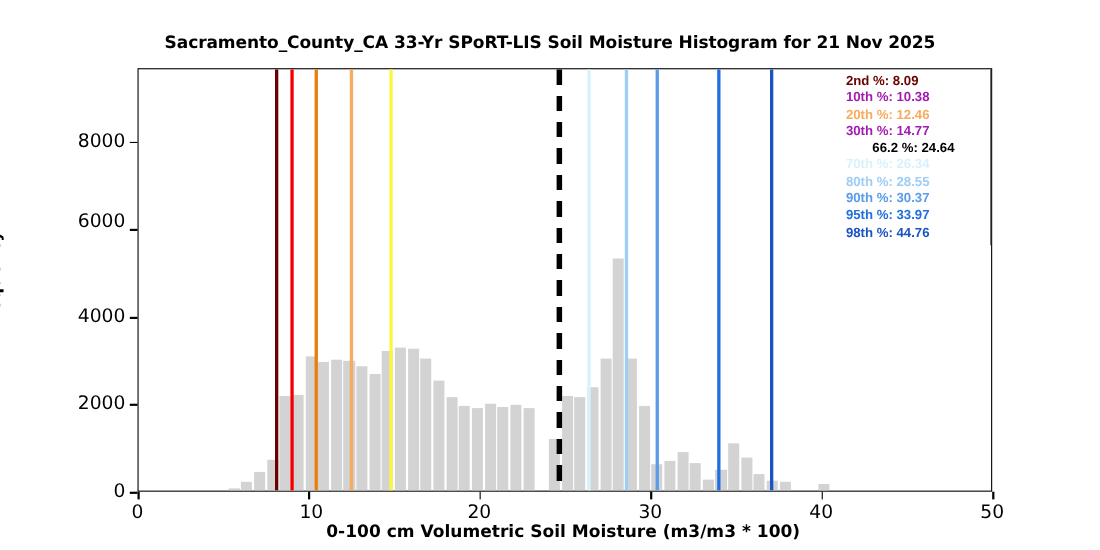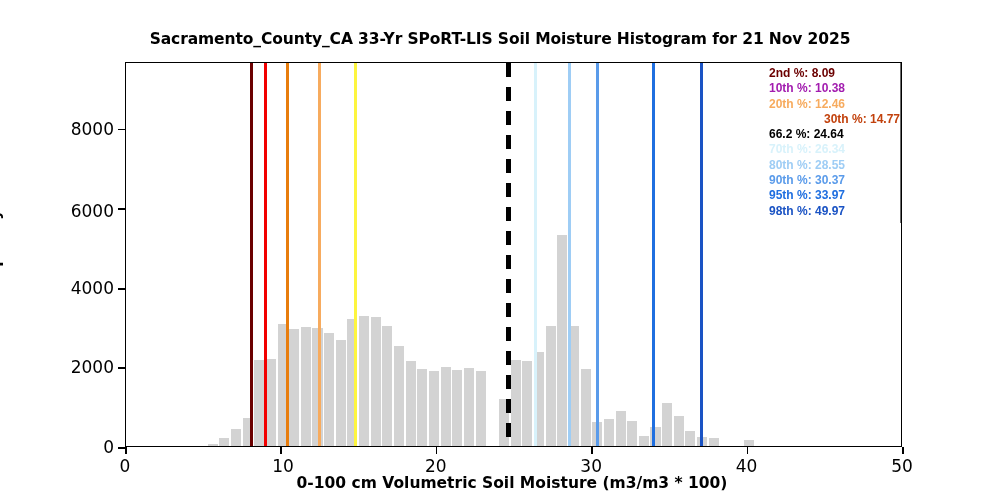--- a/index.html
+++ b/index.html
@@ -176,34 +176,34 @@
       <div class="xlab" style="left: 746.6px;">40</div>
       <div class="xtick" style="left: 902px;"></div>
       <div class="xlab" style="left: 902px;">50</div>
       <div class="ytick" style="top: 447px;"></div>
       <div class="ylab" style="top: 447px;">0</div>
       <div class="ytick" style="top: 367.455px;"></div>
       <div class="ylab" style="top: 367.455px;">2000</div>
       <div class="ytick" style="top: 287.909px;"></div>
       <div class="ylab" style="top: 287.909px;">4000</div>
       <div class="ytick" style="top: 208.364px;"></div>
-      <div class="ylab" style="top: 211px;">6000</div>
+      <div class="ylab" style="top: 201px;">6000</div>
       <div class="ytick" style="top: 128.818px;"></div>
       <div class="ylab" style="top: 128.818px;">8000</div>
     </div>
 
   <div class="xaxis-title">0-100 cm Volumetric Soil Moisture (m3/m3 * 100)</div>
   <div class="yaxis-title">Frequency</div>
 
   <div id="legend">
       <div class="row" style="color: rgb(107, 0, 0);">2nd %: 8.09</div>
       <div class="row" style="color: #a21caf;">10th %: 10.38</div>
       <div class="row" style="color: rgb(247, 171, 94);">20th %: 12.46</div>
-      <div class="row" style="color: #c2410c; text-align: right;">30th %: 14.77</div>
-      <div class="row" style="color: rgb(0, 0, 0);">66.2 %: 24.64</div>
+      <div class="row" style="color: #a21caf;">30th %: 14.77</div>
+      <div class="row" style="color: rgb(0, 0, 0); margin-left: 24px;">66.2 %: 24.64</div>
       <div class="row" style="color: rgb(216, 242, 251);">70th %: 26.34</div>
       <div class="row" style="color: rgb(158, 205, 245);">80th %: 28.55</div>
       <div class="row" style="color: rgb(90, 155, 234);">90th %: 30.37</div>
       <div class="row" style="color: rgb(31, 111, 224);">95th %: 33.97</div>
-      <div class="row" style="color: rgb(26, 83, 196);">98th %: 49.97</div>
+      <div class="row" style="color: rgb(26, 83, 196);">98th %: 44.76</div>
     </div>
 
 </div>
 
 </body></html>

